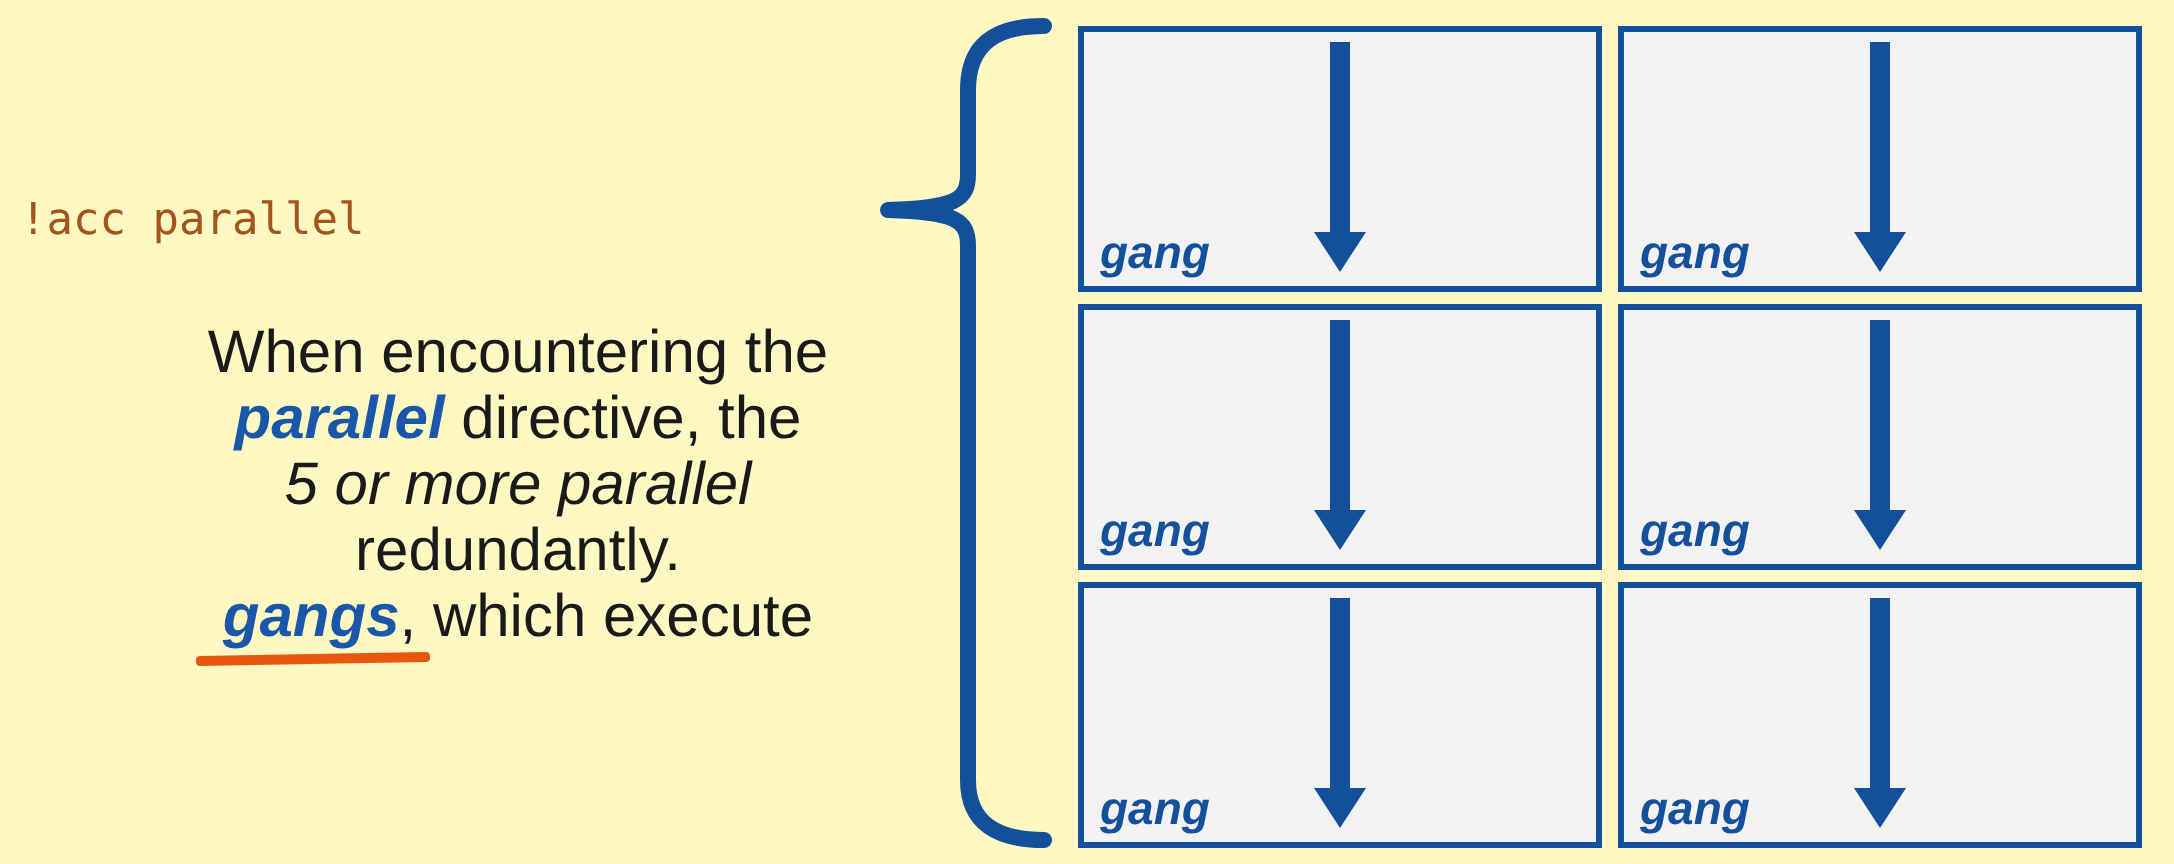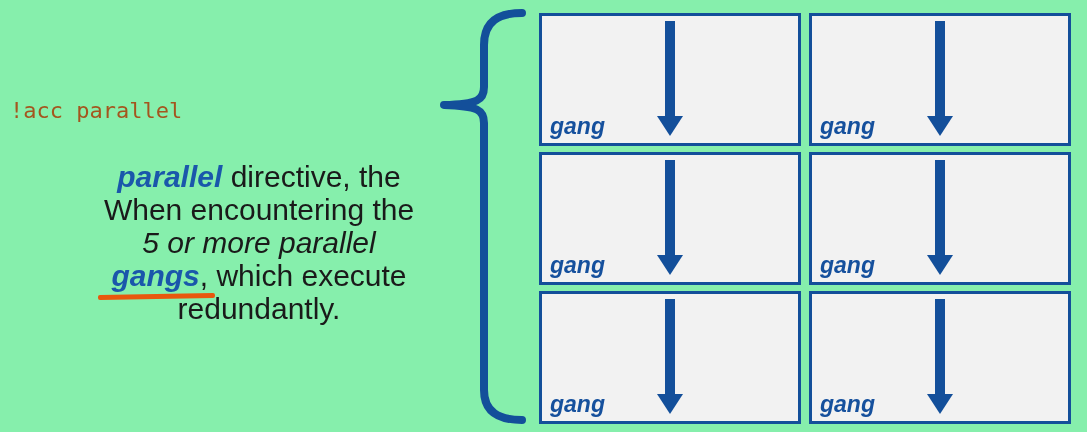--- a/index.html
+++ b/index.html
@@ -1,20 +1,20 @@
 <!DOCTYPE html>
 <html><head>
 <meta charset="utf-8">
 <style>
   html, body { margin: 0; padding: 0; background: #ffffff; }
   .canvas {
     position: relative;
     width: 1087px;
     height: 432px;
-    background: #86efac;
+    background: #fef9c3;
     overflow: hidden;
     font-family: "Liberation Sans", sans-serif;
   }
 
   
   .code-label {
     position: absolute;
     left: 10px;
     top: 98px;
     font-family: "DejaVu Sans Mono", "Liberation Mono", monospace;
@@ -114,25 +114,25 @@
   }
 </style>
 </head>
 <body>
 
 <div class="canvas">
 
   <div class="code-label">!acc parallel</div>
 
   <div class="caption">
+    <div class="line">When encountering the</div>
     <div class="line"><span class="kw">parallel</span><span> directive, the</span></div>
-    <div class="line">When encountering the</div>
     <div class="line italic-line">5 or more parallel</div>
+    <div class="line">redundantly.</div>
     <div class="line"><span class="kw kw-underlined">gangs</span><span>, which execute</span></div>
-    <div class="line">redundantly.</div>
   </div>
 
   <svg class="brace-svg" viewBox="0 0 95 425" xmlns="http://www.w3.org/2000/svg">
     <path d="M 87 8
              C 64 8, 49 16, 49 40
              L 49 82
              C 49 95, 43 99, 9 100
              C 43 101, 49 105, 49 118
              L 49 385
              C 49 407, 64 415, 87 415" fill="none" stroke="#134f9a" stroke-width="8" stroke-linecap="round" stroke-linejoin="round"></path>

